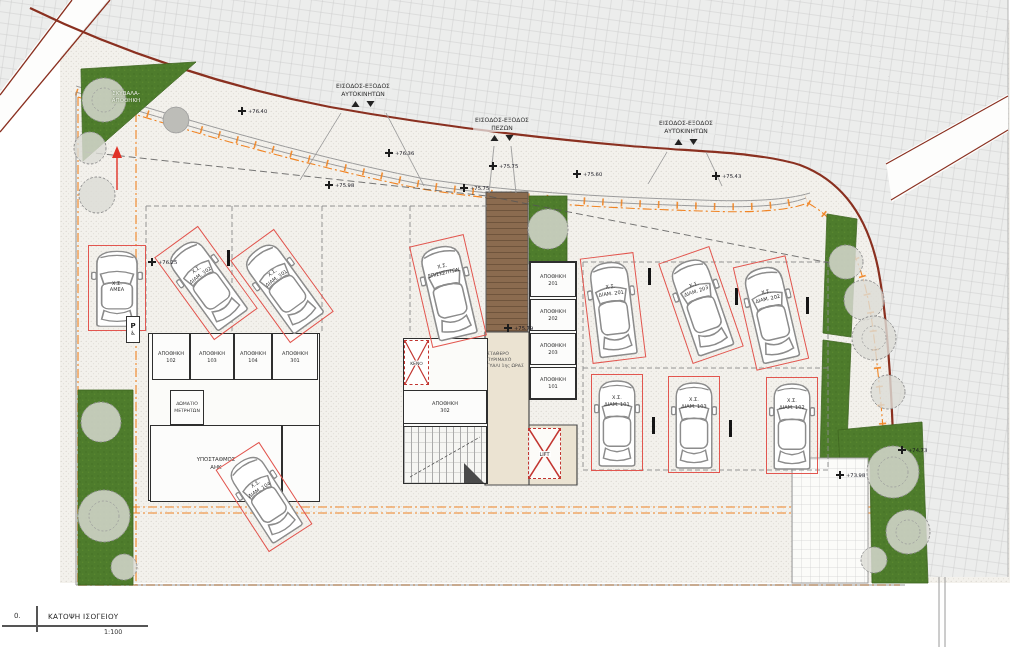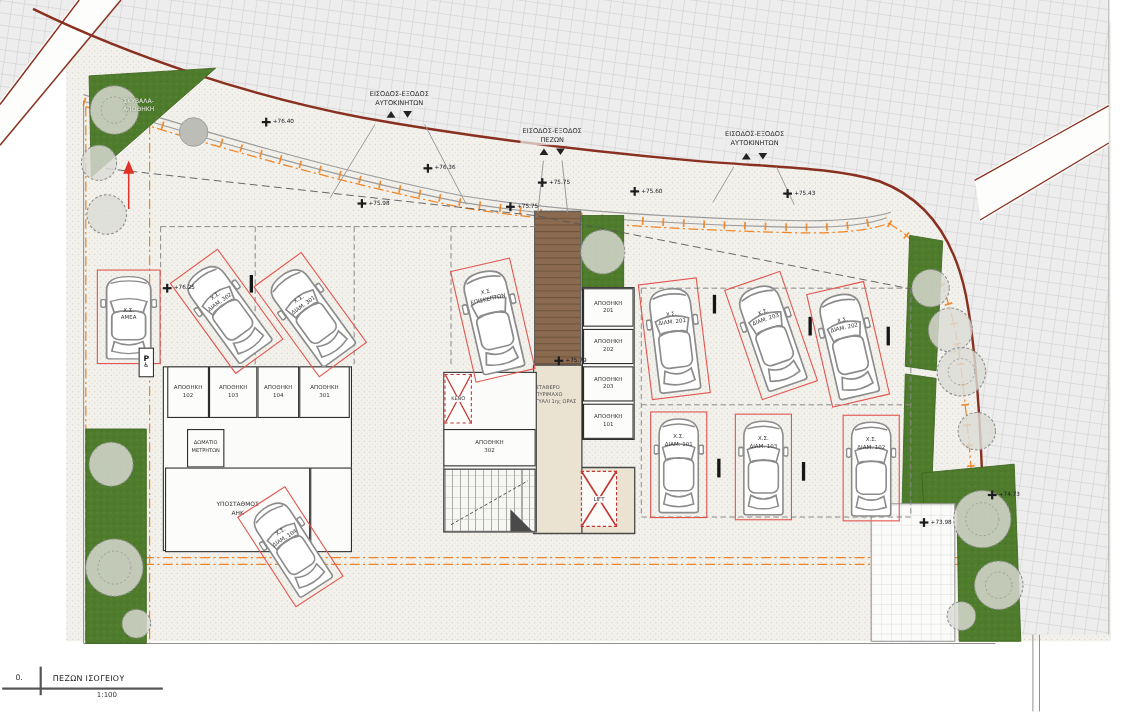--- a/index.html
+++ b/index.html
@@ -36,21 +36,21 @@
   .bm::after{content:"";position:absolute;top:3.4px;left:0;width:8px;height:1.3px;background:#1c1c1c}
   .psign{position:absolute;width:12px;height:25px;border:1px solid #333;background:#fff;z-index:4;
          display:flex;flex-direction:column;align-items:center;justify-content:center;line-height:1}
   .psign .p{font-size:7px;font-weight:bold;color:#111}
   .psign .wc{font-size:6px;color:#111}
   .tb{position:absolute;left:0;top:604px;width:170px;height:40px;z-index:4;font-size:7px;color:#333}
   .tb .num{position:absolute;left:14px;top:8px}
   .tb .vline{position:absolute;left:36px;top:2px;width:1.5px;height:26px;background:#555}
   .tb .ttl{position:absolute;left:48px;top:8px;font-size:7.2px;letter-spacing:.3px;color:#222}
   .tb .hline{position:absolute;left:2px;top:21px;width:146px;height:1.5px;background:#555}
-  .tb .scl{position:absolute;left:88px;top:24px;font-size:6.4px}
+  .tb .scl{position:absolute;left:104px;top:24px;font-size:6.4px}
 </style>
 </head>
 <body>
 
 <div class="plan">
 
 <svg class="bg" width="1024" height="647" viewBox="0 0 1024 647">
   <defs>
     <pattern id="grid" width="11" height="11" patternUnits="userSpaceOnUse" patternTransform="rotate(8)">
       <path d="M0 0H11M0 0V11" stroke="#c6c6c6" stroke-width="0.8" fill="none"></path>
@@ -473,18 +473,18 @@
     </div>
 
 <div class="psign" style="left:126px;top:316px">
   <span class="p">P</span>
   <span class="wc">♿</span>
 </div>
 
 <div class="tb">
   <span class="num">0.</span>
   <span class="vline"></span>
-  <span class="ttl">ΠΕΖΩΝ ΙΣΟΓΕΙΟΥ</span>
+  <span class="ttl">ΚΑΤΟΨΗ ΙΣΟΓΕΙΟΥ</span>
   <span class="hline"></span>
   <span class="scl">1:100</span>
 </div>
 
 </div>
 
 </body></html>

